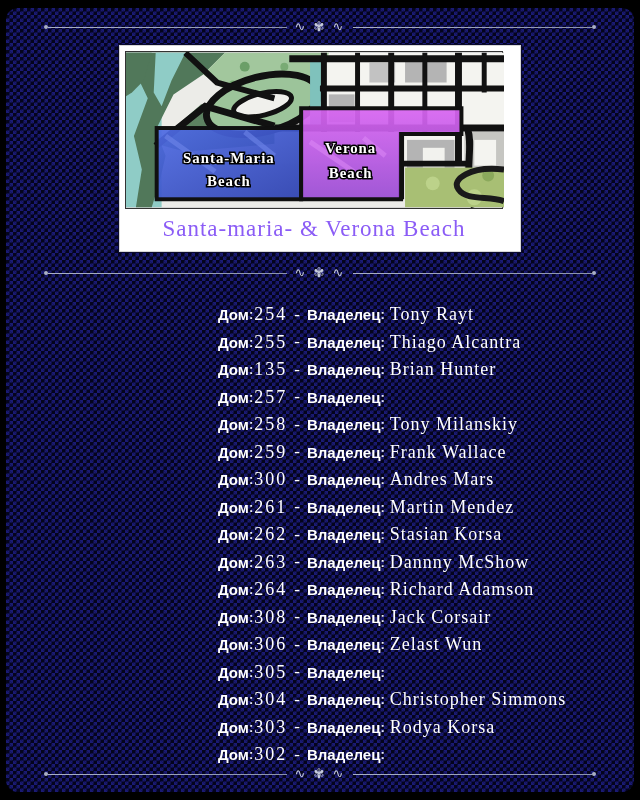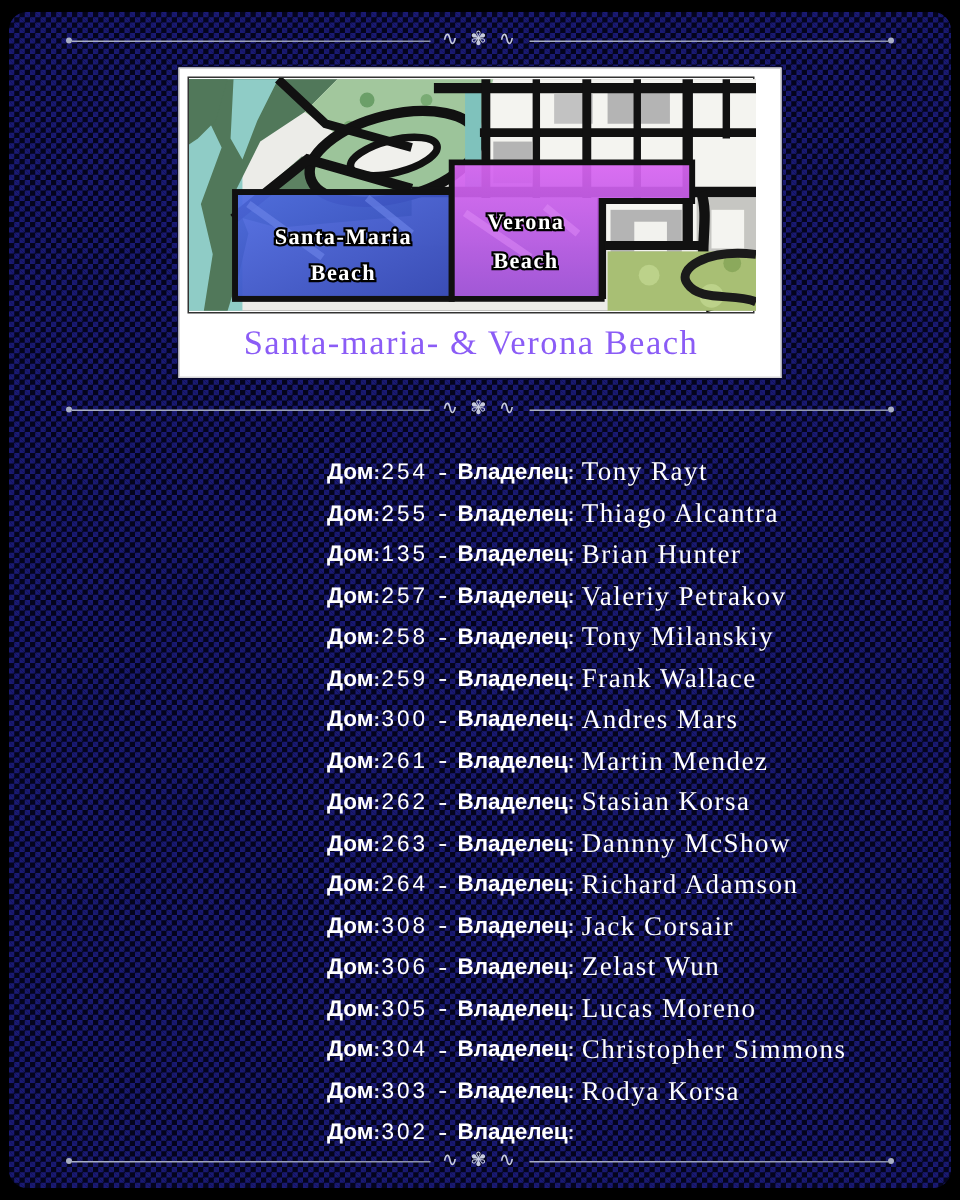--- a/index.html
+++ b/index.html
@@ -40,21 +40,21 @@
   .caption{
     text-align:center;font-family:cursive;font-size:23px;color:#8b5cf6;
     padding:7px 0 9px 0;letter-spacing:1px;line-height:26px;
   }
 
   
   .house-list{margin:21px 0 0 164px;padding-left:48px;}
   .house-row{height:27.5px;display:flex;align-items:center;white-space:pre;}
   .h-label{font-family:"Liberation Sans",sans-serif;font-weight:700;font-size:15px;color:#fff;}
   .h-colon{font-family:"Liberation Sans",sans-serif;font-weight:700;font-size:13px;color:#e8ebf5;}
-  .h-num{font-family:Liberation Sans, sans-serif;font-size:15px;color:#fff;letter-spacing:2px;margin-left:1px;}
+  .h-num{font-family:Liberation Serif, serif;font-size:18px;color:#fff;letter-spacing:2px;margin-left:1px;}
   .h-dash{font-family:cursive;font-size:17px;color:#fff;margin:0 7px;}
   .h-name{font-family:cursive;font-size:18px;color:#fff;letter-spacing:1px;margin-left:5px;}
 
   svg .region-label{
     font-family:cursive;font-size:15px;font-weight:700;fill:#fff;
     stroke:#000;stroke-width:3px;paint-order:stroke;text-anchor:middle;letter-spacing:1px;
   }
 </style>
 </head>
 <body>
@@ -170,21 +170,21 @@
 
     <div class="house-row">
       <span class="h-label">Дом</span><span class="h-colon">:</span><span class="h-num">255</span><span class="h-dash">-</span><span class="h-label">Владелец</span><span class="h-colon">:</span><span class="h-name">Thiago Alcantra</span>
     </div>
 
     <div class="house-row">
       <span class="h-label">Дом</span><span class="h-colon">:</span><span class="h-num">135</span><span class="h-dash">-</span><span class="h-label">Владелец</span><span class="h-colon">:</span><span class="h-name">Brian Hunter</span>
     </div>
 
     <div class="house-row">
-      <span class="h-label">Дом</span><span class="h-colon">:</span><span class="h-num">257</span><span class="h-dash">-</span><span class="h-label">Владелец</span><span class="h-colon">:</span><span class="h-name">Valeriy Petrakov</span>
+      <span class="h-label">Дом</span><span class="h-colon">:</span><span class="h-num">257</span><span class="h-dash">-</span><span class="h-label">Владелец</span><span class="h-colon">:</span>
     </div>
 
     <div class="house-row">
       <span class="h-label">Дом</span><span class="h-colon">:</span><span class="h-num">258</span><span class="h-dash">-</span><span class="h-label">Владелец</span><span class="h-colon">:</span><span class="h-name">Tony Milanskiy</span>
     </div>
 
     <div class="house-row">
       <span class="h-label">Дом</span><span class="h-colon">:</span><span class="h-num">259</span><span class="h-dash">-</span><span class="h-label">Владелец</span><span class="h-colon">:</span><span class="h-name">Frank Wallace</span>
     </div>
 
@@ -210,21 +210,21 @@
 
     <div class="house-row">
       <span class="h-label">Дом</span><span class="h-colon">:</span><span class="h-num">308</span><span class="h-dash">-</span><span class="h-label">Владелец</span><span class="h-colon">:</span><span class="h-name">Jack Corsair</span>
     </div>
 
     <div class="house-row">
       <span class="h-label">Дом</span><span class="h-colon">:</span><span class="h-num">306</span><span class="h-dash">-</span><span class="h-label">Владелец</span><span class="h-colon">:</span><span class="h-name">Zelast Wun</span>
     </div>
 
     <div class="house-row">
-      <span class="h-label">Дом</span><span class="h-colon">:</span><span class="h-num">305</span><span class="h-dash">-</span><span class="h-label">Владелец</span><span class="h-colon">:</span><span class="h-name">Lucas Moreno</span>
+      <span class="h-label">Дом</span><span class="h-colon">:</span><span class="h-num">305</span><span class="h-dash">-</span><span class="h-label">Владелец</span><span class="h-colon">:</span>
     </div>
 
     <div class="house-row">
       <span class="h-label">Дом</span><span class="h-colon">:</span><span class="h-num">304</span><span class="h-dash">-</span><span class="h-label">Владелец</span><span class="h-colon">:</span><span class="h-name">Christopher Simmons</span>
     </div>
 
     <div class="house-row">
       <span class="h-label">Дом</span><span class="h-colon">:</span><span class="h-num">303</span><span class="h-dash">-</span><span class="h-label">Владелец</span><span class="h-colon">:</span><span class="h-name">Rodya Korsa</span>
     </div>
 

